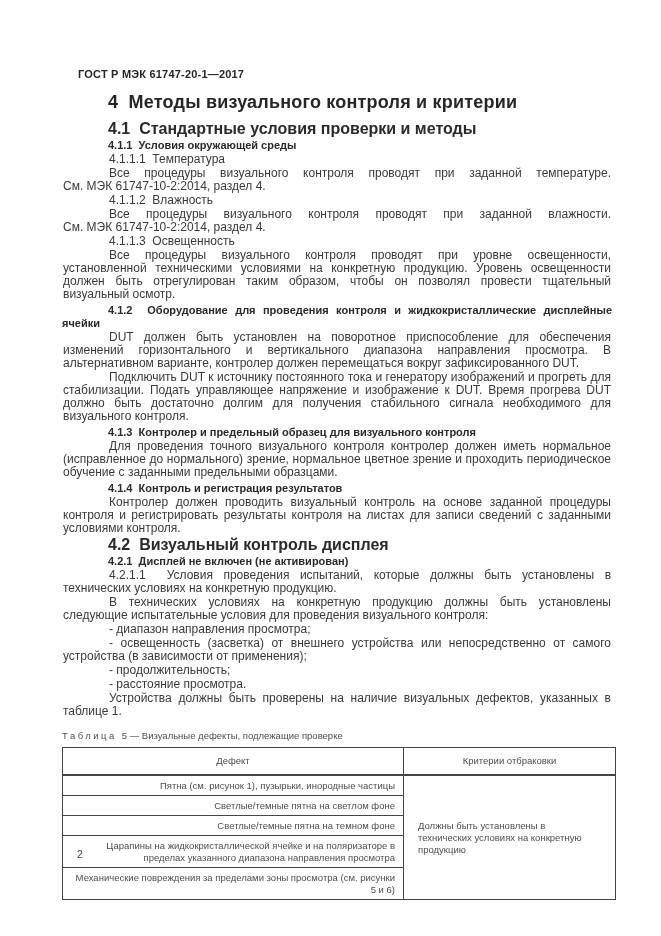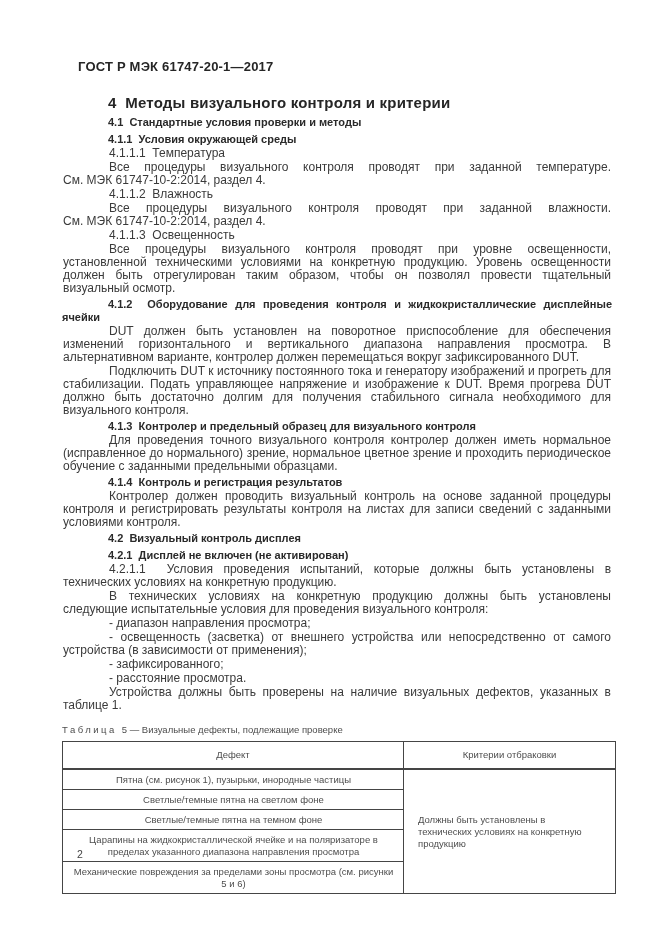--- a/index.html
+++ b/index.html
@@ -7,44 +7,44 @@
     position: relative;
     width: 661px;
     height: 936px;
     background: #ffffff;
     overflow: hidden;
     font-family: "Liberation Sans", sans-serif;
     color: #3a3a3a;
   }
   .running-header {
     position: absolute;
-    top: 59px;
+    top: 68px;
     left: 78px;
-    font-size: 13px;
+    font-size: 11px;
     font-weight: bold;
     color: #262626;
     letter-spacing: 0.2px;
   }
   .content {
     position: absolute;
     top: 86px;
     left: 62px;
     width: 550px;
   }
   .doc-title {
-    font-size: 15px;
+    font-size: 18px;
     font-weight: bold;
     color: #262626;
     text-indent: 46px;
-    margin: 7px 0 4px 0;
+    margin: 7px 0 10px 0;
     line-height: 19px;
     letter-spacing: 0.2px;
   }
   .h2 {
-    font-size: 11px;
+    font-size: 16px;
     font-weight: bold;
     color: #2a2a2a;
     text-indent: 46px;
     line-height: 13px;
     margin: 3px 0 3.5px 0;
     text-align: justify;
   }
   .h3 {
     font-size: 11px;
     font-weight: bold;
@@ -77,21 +77,21 @@
     color: #4d4d4d;
     padding-left: 40px;
   }
   table.defects th, table.defects td { border: 1px solid #454545; }
   table.defects thead th {
     font-weight: normal;
     text-align: center;
     padding: 7px 4px;
     border-bottom: 2px solid #454545;
   }
-  td.defect-cell { padding: 3.5px 8px 3.5px 9px; text-align: center; vertical-align: middle; }
+  td.defect-cell { padding: 3.5px 8px 3.5px 9px; text-align: right; vertical-align: middle; }
   td.criteria-cell { text-align: left; vertical-align: middle; padding: 2px 14px; }
   .page-number {
     position: absolute;
     top: 848px;
     left: 77px;
     font-size: 10.5px;
     color: #444444;
   }
 </style>
 </head>
@@ -119,21 +119,21 @@
     <p class="h3">4.1.3&nbsp; Контролер и предельный образец для визуального контроля</p>
     <p class="p">Для проведения точного визуального контроля контролер должен иметь нормальное (исправлен­ное до нормального) зрение, нормальное цветное зрение и проходить периодическое обучение с заданными предельными образцами.</p>
     <p class="h3">4.1.4&nbsp; Контроль и регистрация результатов</p>
     <p class="p">Контролер должен проводить визуальный контроль на основе заданной процедуры контроля и регистрировать результаты контроля на листах для записи сведений с заданными условиями контроля.</p>
     <p class="h2">4.2&nbsp; Визуальный контроль дисплея</p>
     <p class="h3">4.2.1&nbsp; Дисплей не включен (не активирован)</p>
     <p class="p">4.2.1.1&nbsp; Условия проведения испытаний, которые должны быть установлены в технических усло­виях на конкретную продукцию.</p>
     <p class="p">В технических условиях на конкретную продукцию должны быть установлены следующие испыта­тельные условия для проведения визуального контроля:</p>
     <p class="li">- диапазон направления просмотра;</p>
     <p class="li">- освещенность (засветка) от внешнего устройства или непосредственно от самого устройства (в зависимости от применения);</p>
-    <p class="li">- зафиксированного;</p>
+    <p class="li">- продолжительность;</p>
     <p class="li">- расстояние просмотра.</p>
     <p class="p">Устройства должны быть проверены на наличие визуальных дефектов, указанных в таблице 1.</p>
 
     <div class="tbl-caption">
       <span class="caption-word">Таблица</span><span>5 — Визуальные дефекты, подлежащие проверке</span>
     </div>
 
     <table class="defects">
       <colgroup>
           <col style="width:341px">

